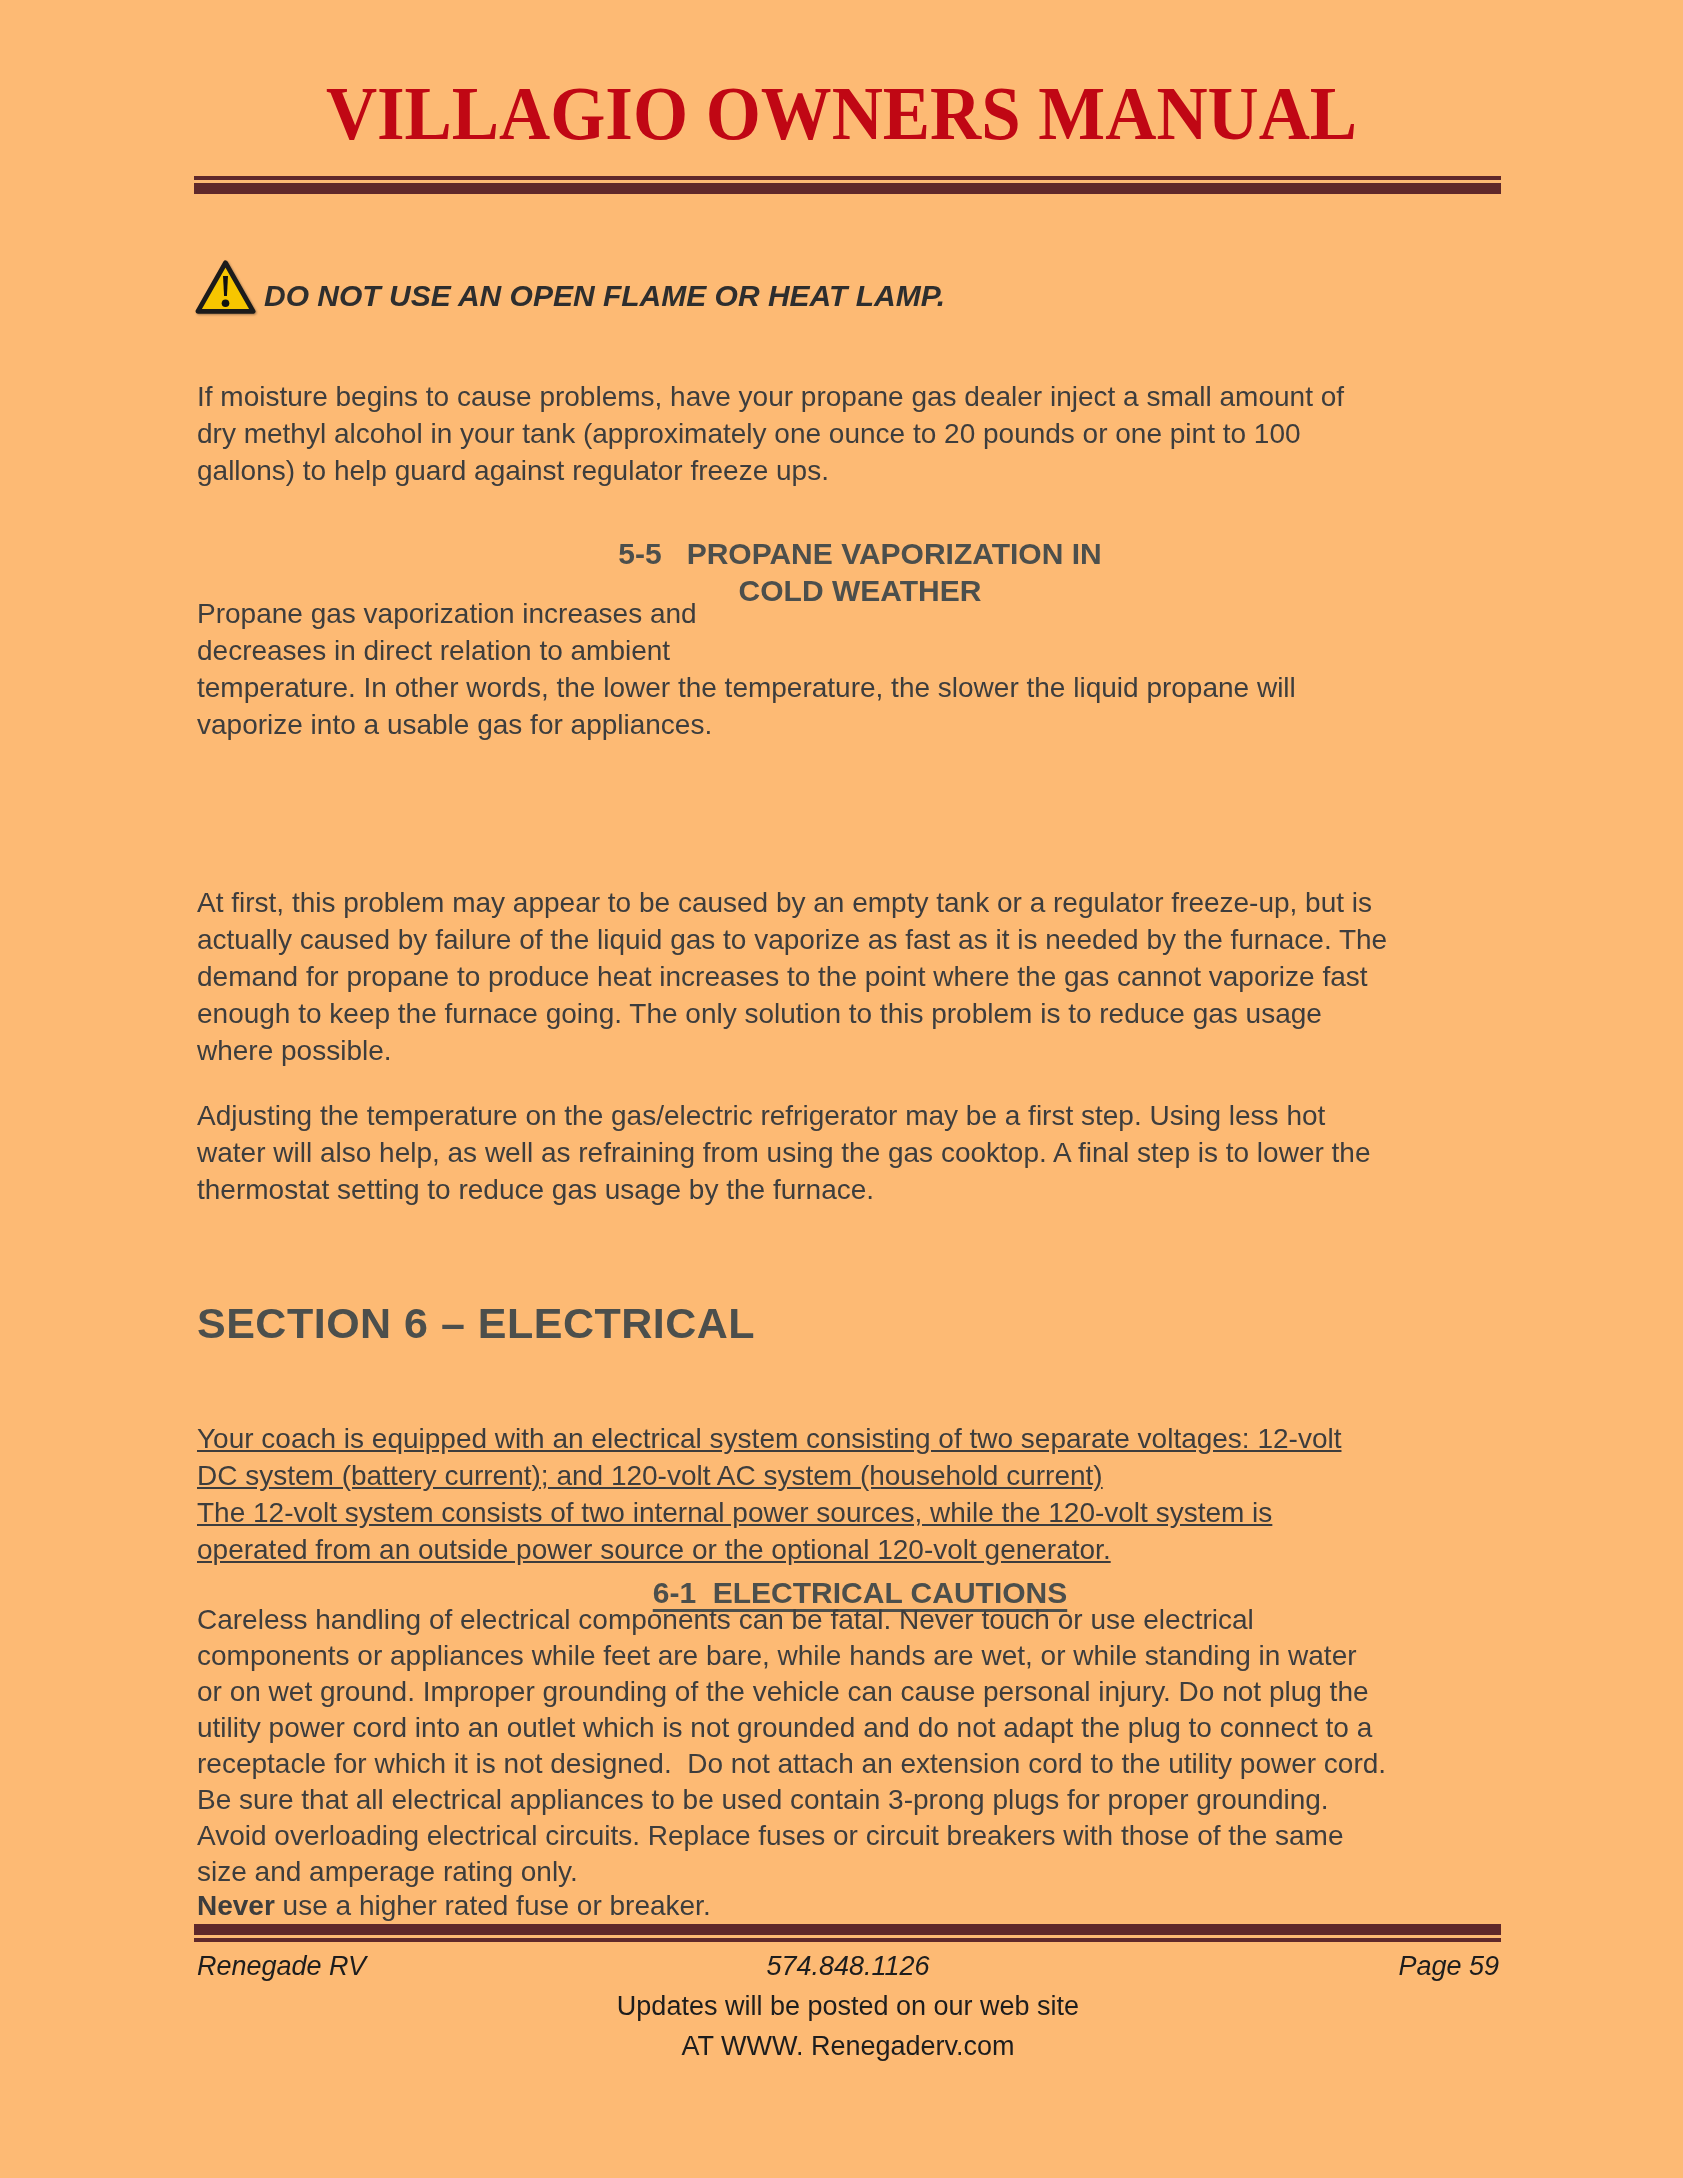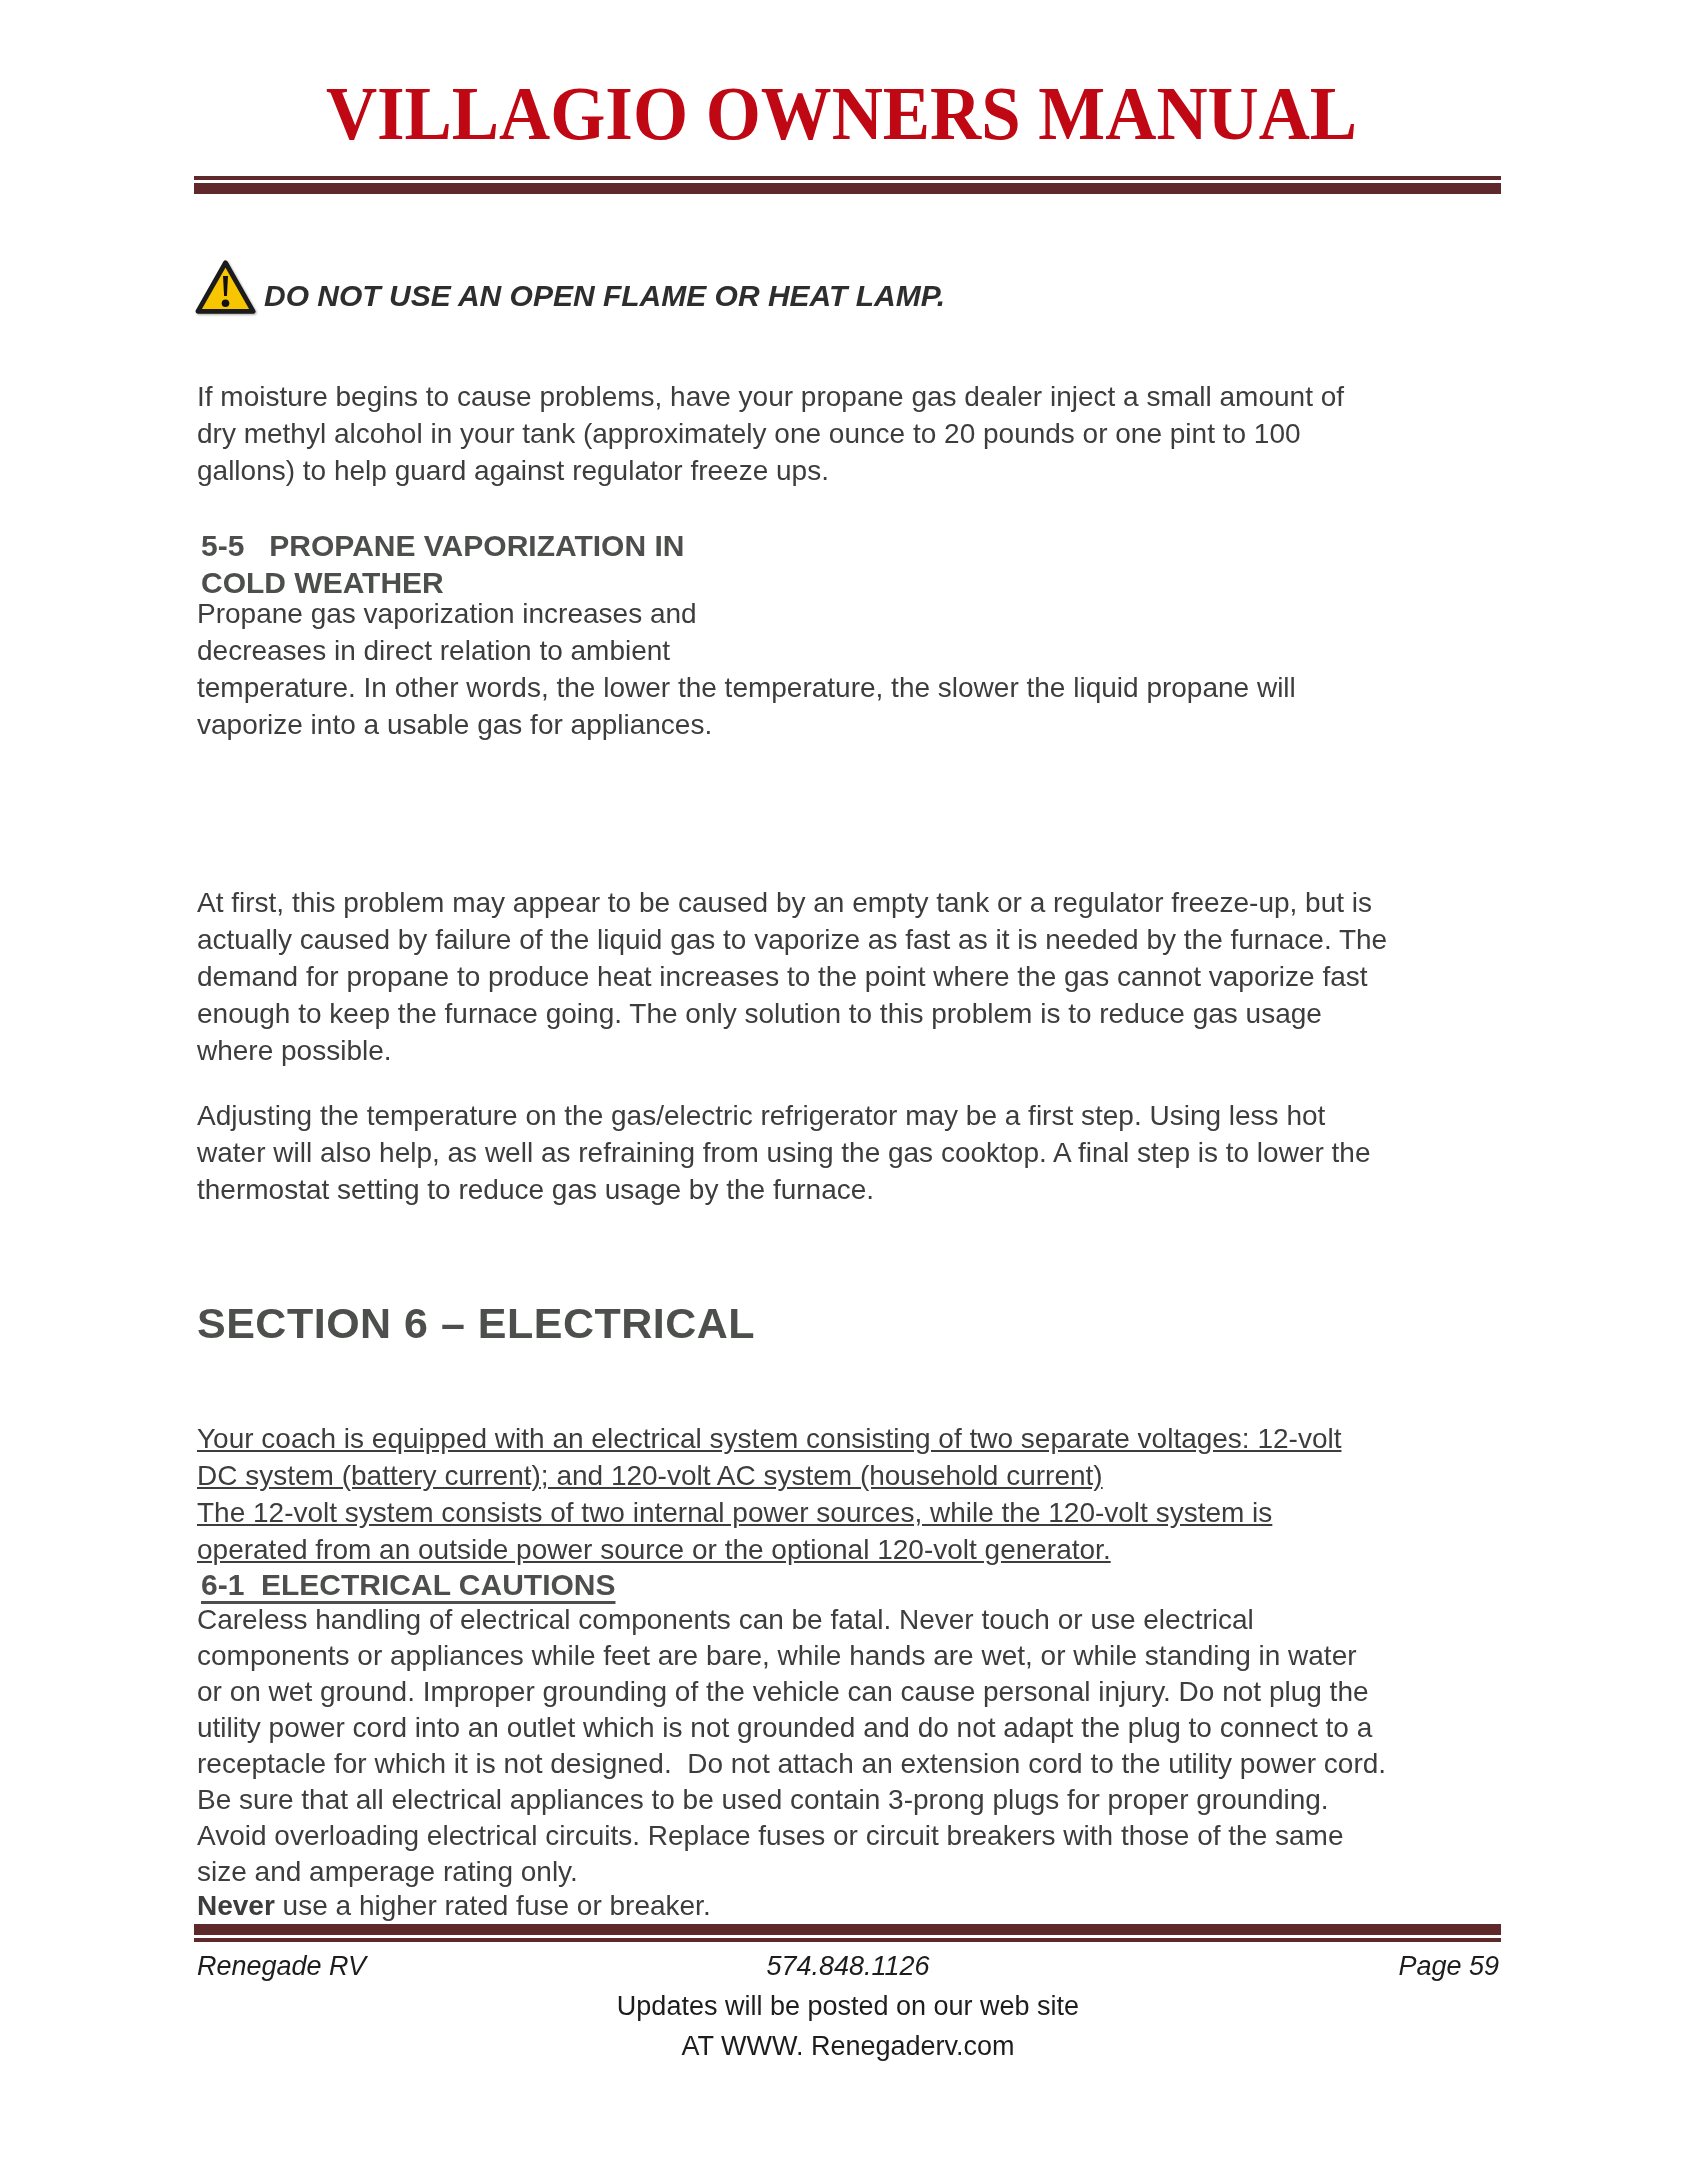--- a/index.html
+++ b/index.html
@@ -1,20 +1,20 @@
 <!DOCTYPE html>
 <html><head>
 <meta charset="utf-8">
 <style>
   html, body { margin:0; padding:0; background:#e8e8e8; }
   .page {
     position:relative;
     width:1683px; height:2178px;
     margin:0 auto;
-    background:#ffffff;
+    background:#fdba74;
     font-family:"Liberation Sans", sans-serif;
     color:#3d3d3d;
     overflow:hidden;
   }
   
   .title {
     position:absolute; top:69px; left:0; width:1683px;
     text-align:center;
     font-family:"Liberation Serif", serif;
     font-weight:bold;
@@ -50,21 +50,22 @@
     font-size:28px; line-height:37px;
     color:#3d3d3d;
     white-space:pre-wrap;
     margin:0;
   }
   .h-sub {
     position:absolute; left:197px; width:1302px;
     font-size:30px; line-height:37px; font-weight:bold;
     color:#4c4f4c;
     white-space:pre-wrap;
-    margin:4px;
+    margin:12px;
+    text-align:center;
   }
   .h-sub.underlined { text-decoration:underline; text-decoration-thickness:3px; text-underline-offset:6px; }
   .h-section {
     position:absolute; left:197px; width:1302px;
     font-size:43px; font-weight:bold; color:#4c4f4c;
     margin:0; letter-spacing:0.5px;
   }
   .p-moisture   { top:378px; }
   .h-5-5        { top:523px; }
   .p-vapor      { top:595px; }

